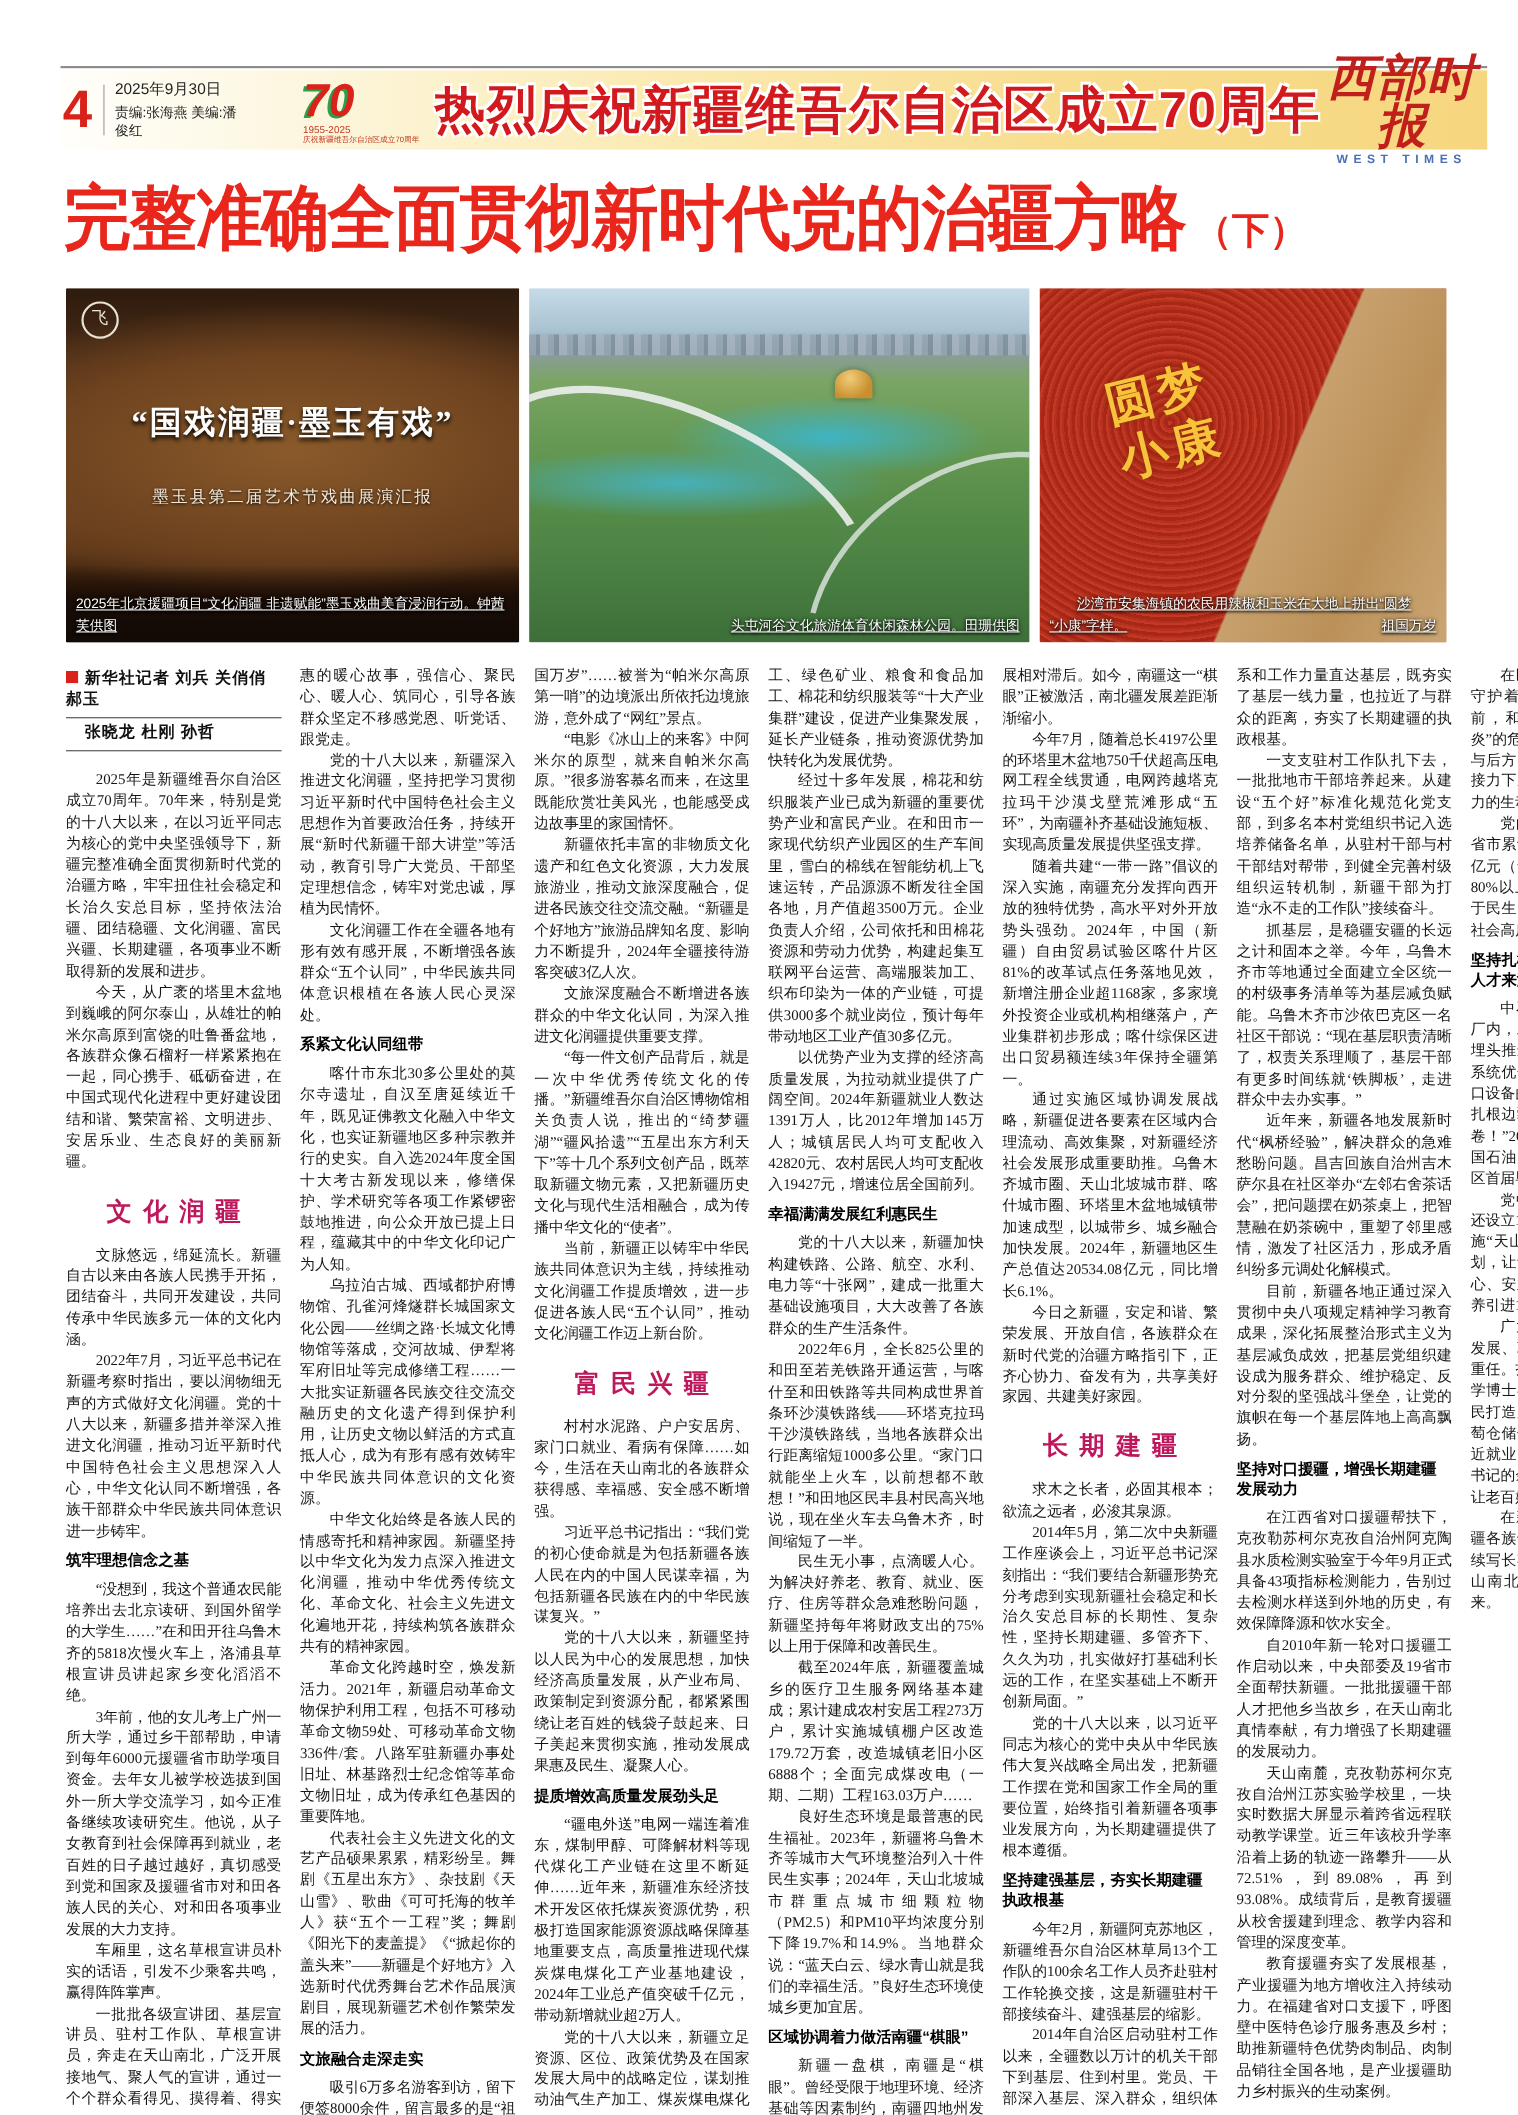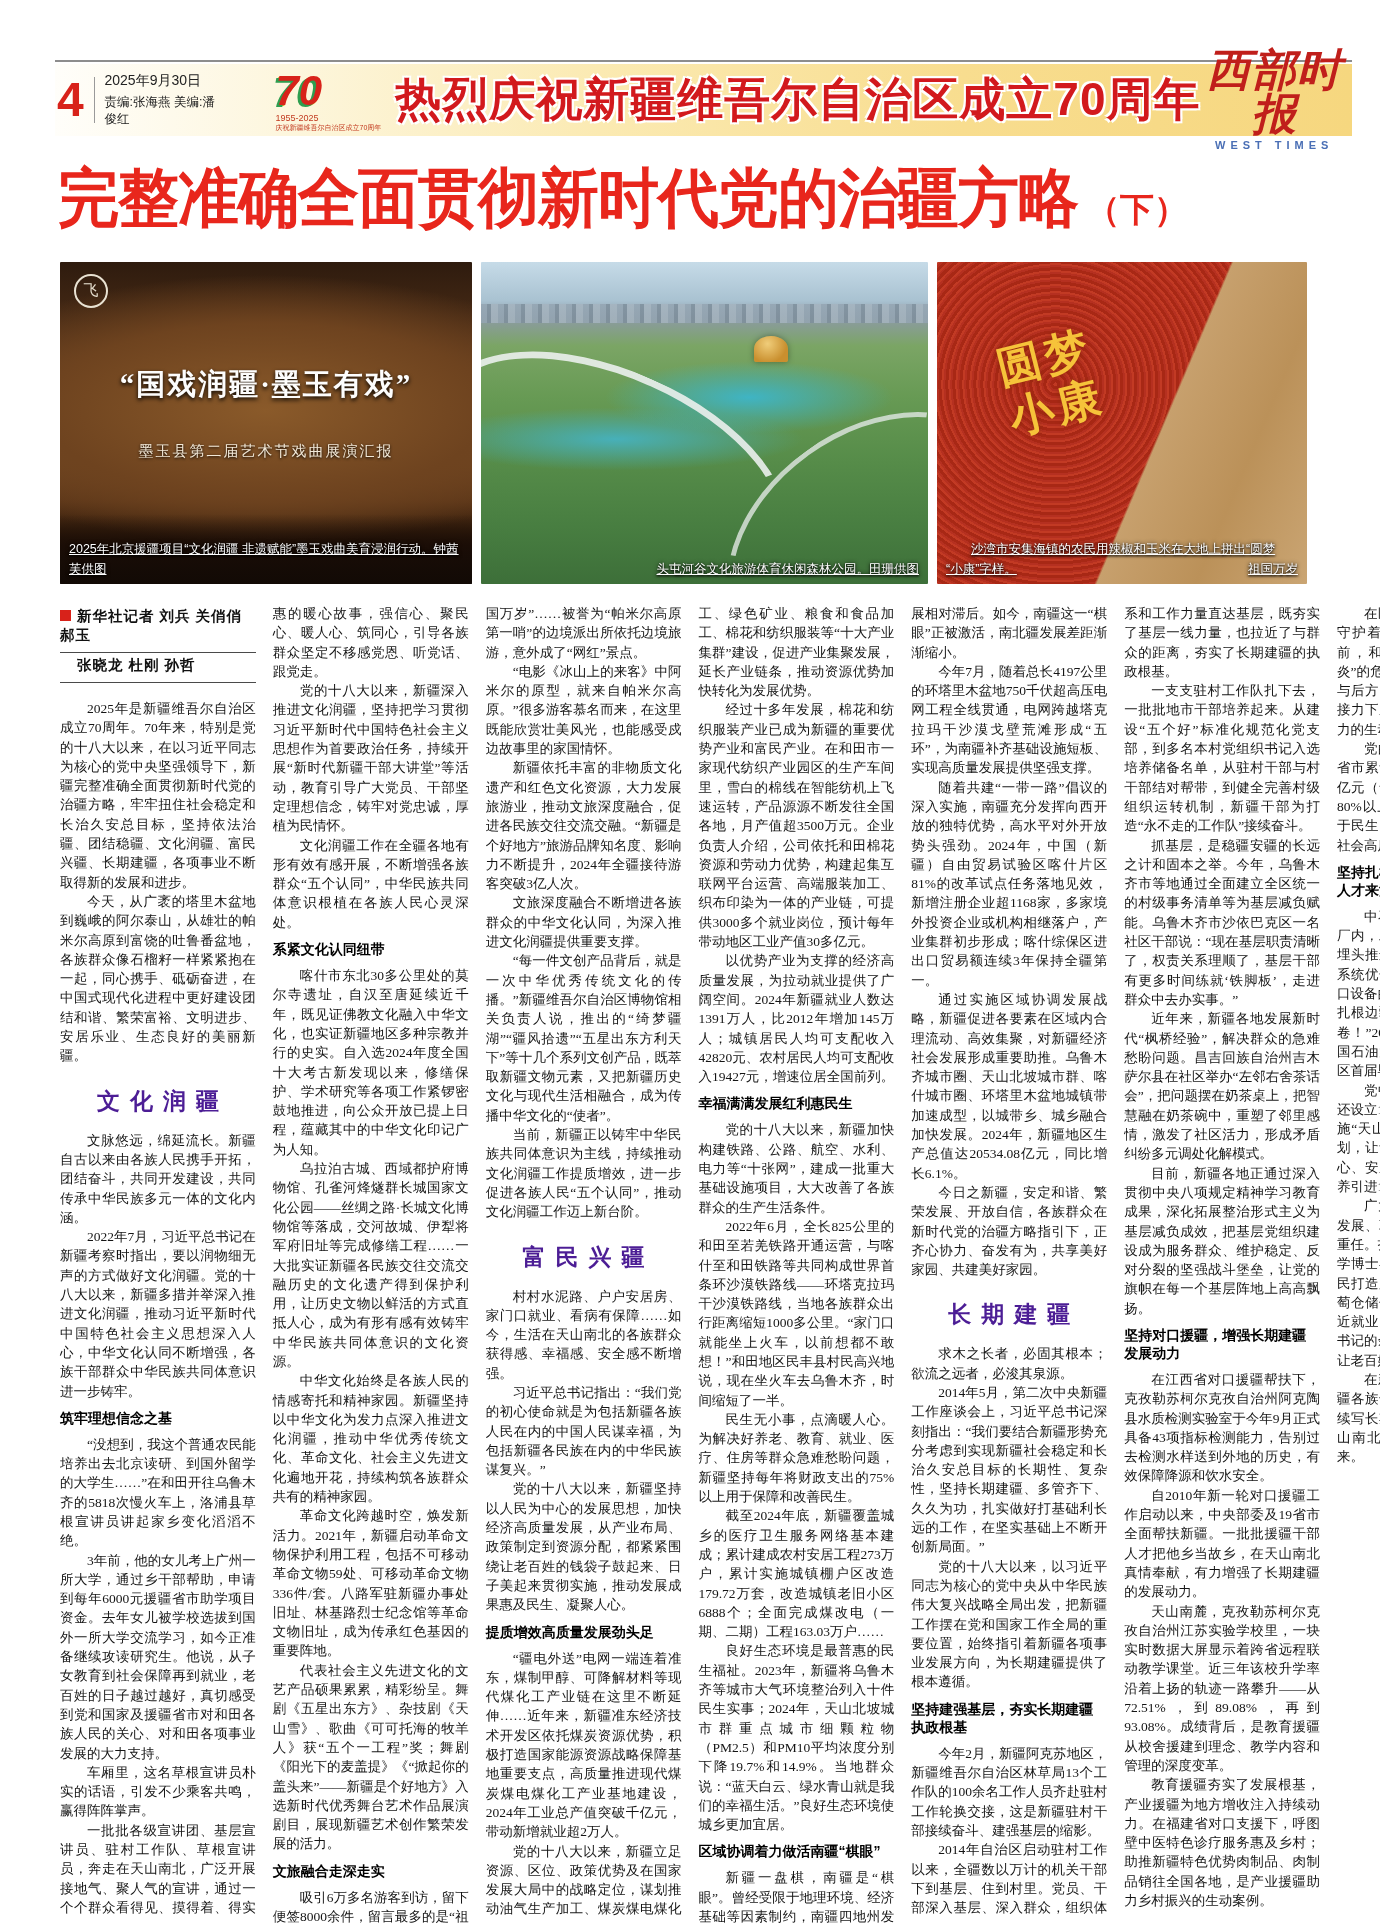--- a/index.html
+++ b/index.html
@@ -38,24 +38,24 @@
       radial-gradient(ellipse 120% 60% at 50% 46%,#8a5a2a 0%,#6e431f 45%,rgba(0,0,0,0) 70%),
       linear-gradient(180deg,#2e1b0e 0%,#503018 26%,#7a4e26 52%,#5a3518 74%,#241307 88%,#141414 100%);}
   .photo1 .stage{position:absolute;left:0;right:0;bottom:0;height:70px;
       background:linear-gradient(180deg,rgba(20,10,5,0) 0%,rgba(25,12,6,.85) 45%,#120a05 100%);}
   .p1-title{position:absolute;top:32%;left:0;right:0;text-align:center;color:#fdfdfd;font-size:29px;
       font-weight:700;letter-spacing:2px;text-shadow:0 2px 4px #000;}
   .p1-sub{position:absolute;top:56%;left:0;right:0;text-align:center;color:#f3e9d8;font-size:15px;
       letter-spacing:2px;text-shadow:0 1px 3px #000;}
   .p1-logo{position:absolute;top:12px;left:14px;width:30px;height:30px;border:2px solid #e9e2d2;
       border-radius:50%;color:#e9e2d2;font-size:15px;line-height:28px;text-align:center;}
-  .photo2{width:415px;background:
+  .photo2{width:455px;background:
       radial-gradient(ellipse 46% 16% at 60% 42%,#3fb4c4 0%,rgba(63,180,196,0) 70%),
       radial-gradient(ellipse 60% 14% at 30% 55%,#47b0b9 0%,rgba(71,176,185,0) 70%),
-      linear-gradient(180deg,#c6dbe8 0%,#a9c2d1 12%,#8d9aa6 17%,#7ba565 26%,#679a54 42%,#568c49 62%,#487e41 82%,#3d6f39 100%); padding-left: 32px;}
+      linear-gradient(180deg,#c6dbe8 0%,#a9c2d1 12%,#8d9aa6 17%,#7ba565 26%,#679a54 42%,#568c49 62%,#487e41 82%,#3d6f39 100%);}
   .p2-city{position:absolute;top:13%;left:0;right:0;height:6%;
       background:repeating-linear-gradient(90deg,#94a5b2 0 6px,#7e8f9c 6px 10px,#a5b4bf 10px 17px);opacity:.85;}
   .p2-dome{position:absolute;top:23%;left:61%;width:34px;height:26px;border-radius:50% 50% 8% 8%;
       background:radial-gradient(circle at 40% 30%,#f0cd7a,#c98f2e 70%);box-shadow:0 0 6px rgba(0,0,0,.35);}
   .p2-road{position:absolute;top:34%;left:-12%;width:80%;height:56%;border:7px solid rgba(236,240,238,.9);
       border-color:rgba(236,240,238,.9) transparent transparent rgba(236,240,238,.9);border-radius:50%;transform:rotate(24deg);}
   .p2-road2{position:absolute;top:52%;left:52%;width:70%;height:70%;border:5px solid rgba(225,231,228,.8);
       border-color:rgba(225,231,228,.8) transparent transparent transparent;border-radius:50%;transform:rotate(-36deg);}
   .photo3{width:370px;background:
       linear-gradient(113deg,rgba(0,0,0,0) 0%,rgba(0,0,0,0) 58%,#c7a06d 58.5%,#bb9159 78%,#caa573 100%),
@@ -64,21 +64,21 @@
       font-size:44px;font-weight:900;line-height:1.15;letter-spacing:4px;width:110px;text-align:center;
       text-shadow:0 0 6px rgba(120,40,0,.6);}
   .caption{position:absolute;bottom:5px;left:9px;right:9px;color:#fff;font-size:12.5px;line-height:1.55;
       font-family:"Liberation Sans",sans-serif;text-shadow:0 1px 2px #000,0 0 4px rgba(0,0,0,.9);text-decoration:underline;}
   .caption.right{text-align:right;}
   .cap3-row{display:flex;justify-content:space-between;}
   
   .article{margin:20px 60px 0;height:1328px;columns:6;column-gap:17px;column-fill:auto;}
   .article p{margin:0;font-size:13.5px;line-height:1.43;text-align:justify;text-indent:2em;color:#151515;}
   .article h2{font-size:23px;font-weight:700;letter-spacing:10px;text-align:center;text-indent:10px;
-      margin:20px 0 14px;color:#4c1d95;break-inside:avoid;font-family:"Liberation Sans",sans-serif;}
+      margin:20px 0 14px;color:#be185d;break-inside:avoid;font-family:"Liberation Sans",sans-serif;}
   .article h3{font-size:14px;font-weight:700;margin:9px 0 7px;color:#000;break-inside:avoid;
       font-family:"Liberation Sans",sans-serif;}
   .byline{font-size:14.5px;font-weight:700;margin-bottom:16px;break-inside:avoid;
       font-family:"Liberation Sans",sans-serif;}
   .byline-line{border-bottom:1px solid #4a4a4a;padding:3px 0 7px;letter-spacing:1px;}
   .byline-line + .byline-line{text-indent:17px;}
   .red-sq{display:inline-block;width:11px;height:11px;background:#d8221a;margin-right:6px;}
 </style>
 </head>
 <body>

